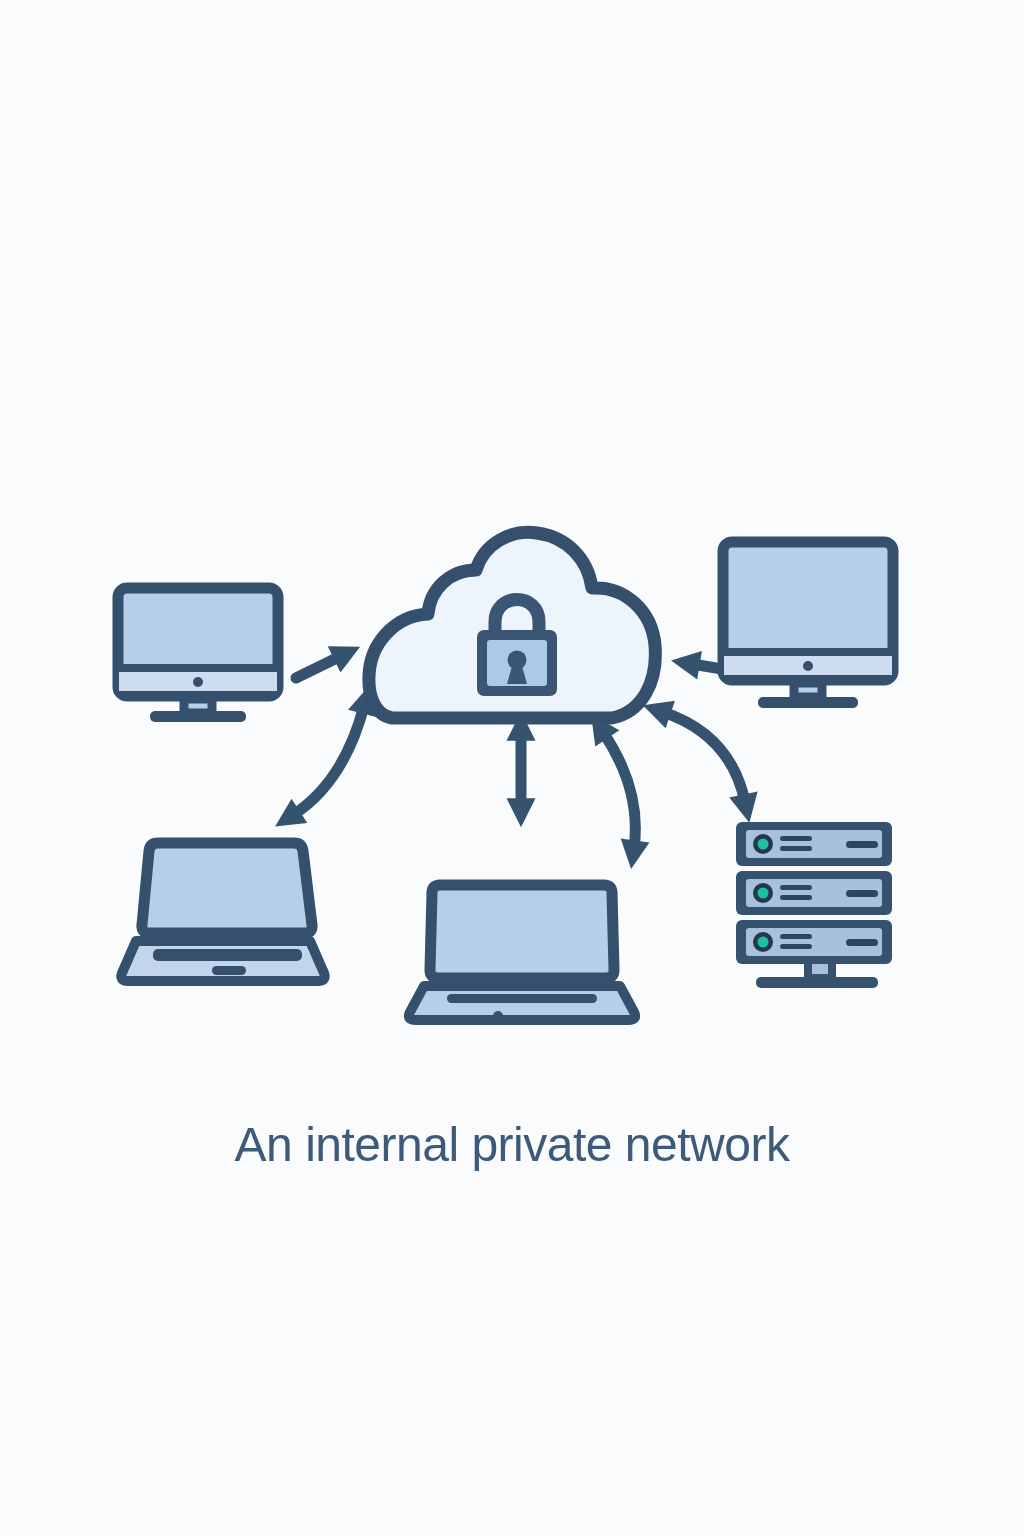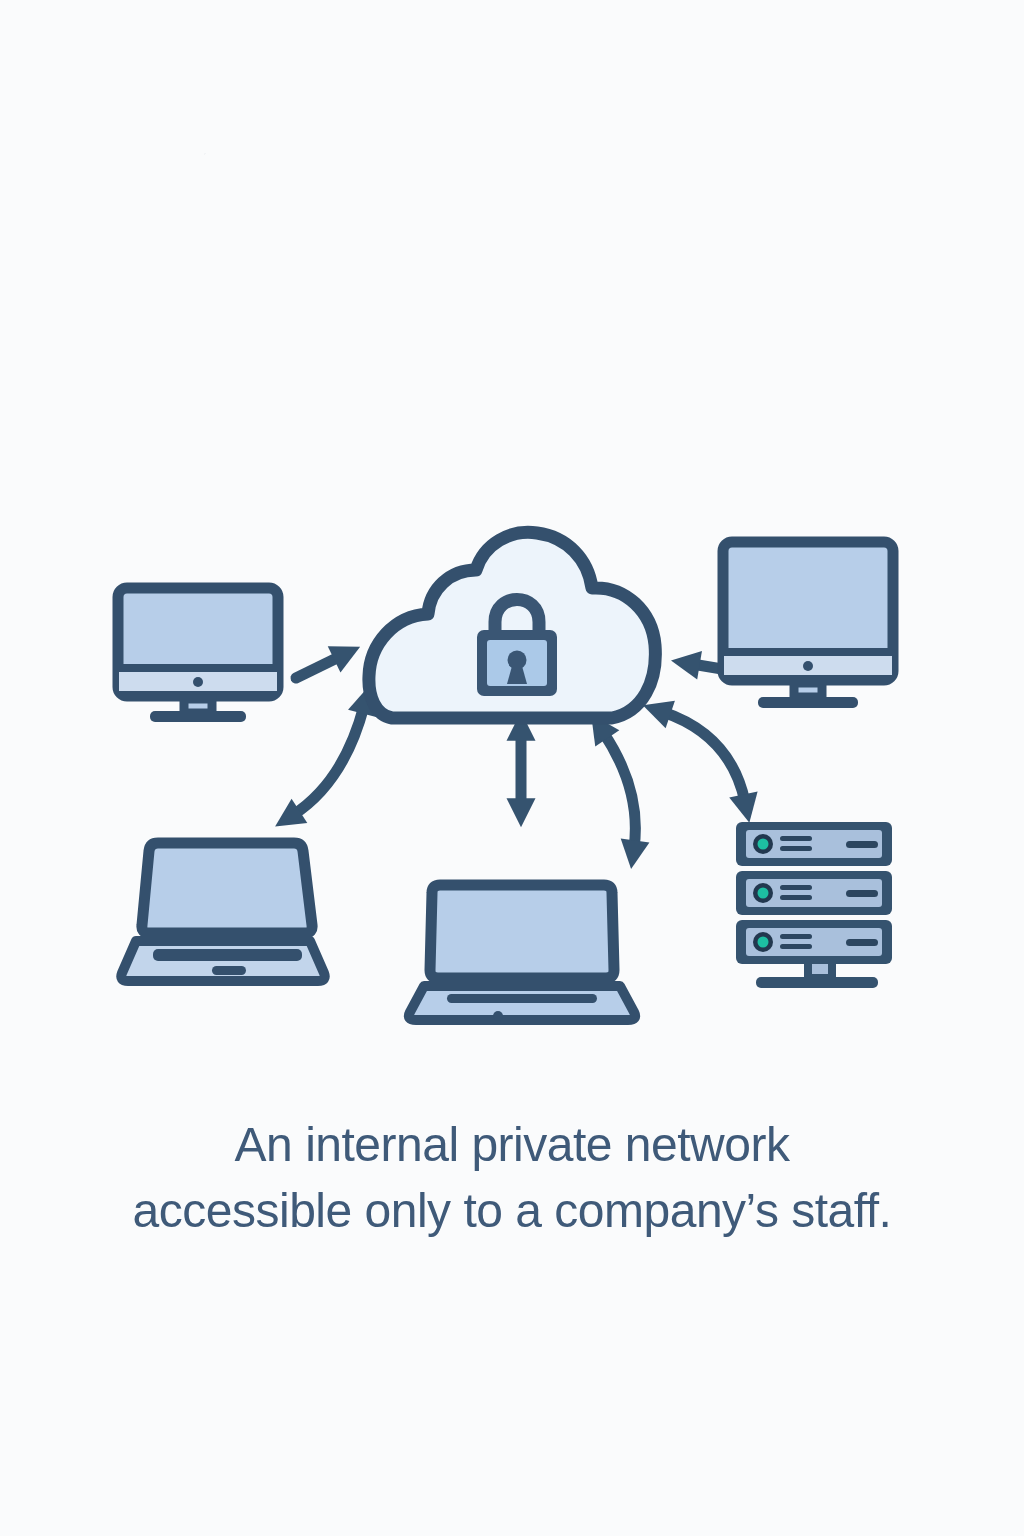--- a/index.html
+++ b/index.html
@@ -154,16 +154,15 @@
           <rect x="780" y="434" width="32" height="5" rx="2.5" fill="#2c4660"></rect>
           <rect x="780" y="444" width="32" height="5" rx="2.5" fill="#2c4660"></rect>
           <rect x="846" y="439" width="32" height="7" rx="3.5" fill="#2c4660"></rect>
         </g>
       </g>
     </svg>
   </div>
 
   <div class="caption">
     <div>An internal private network</div>
-    <div>accessible only to a company’s staff.</div>
   </div>
 
 </div>
 
 </body></html>

